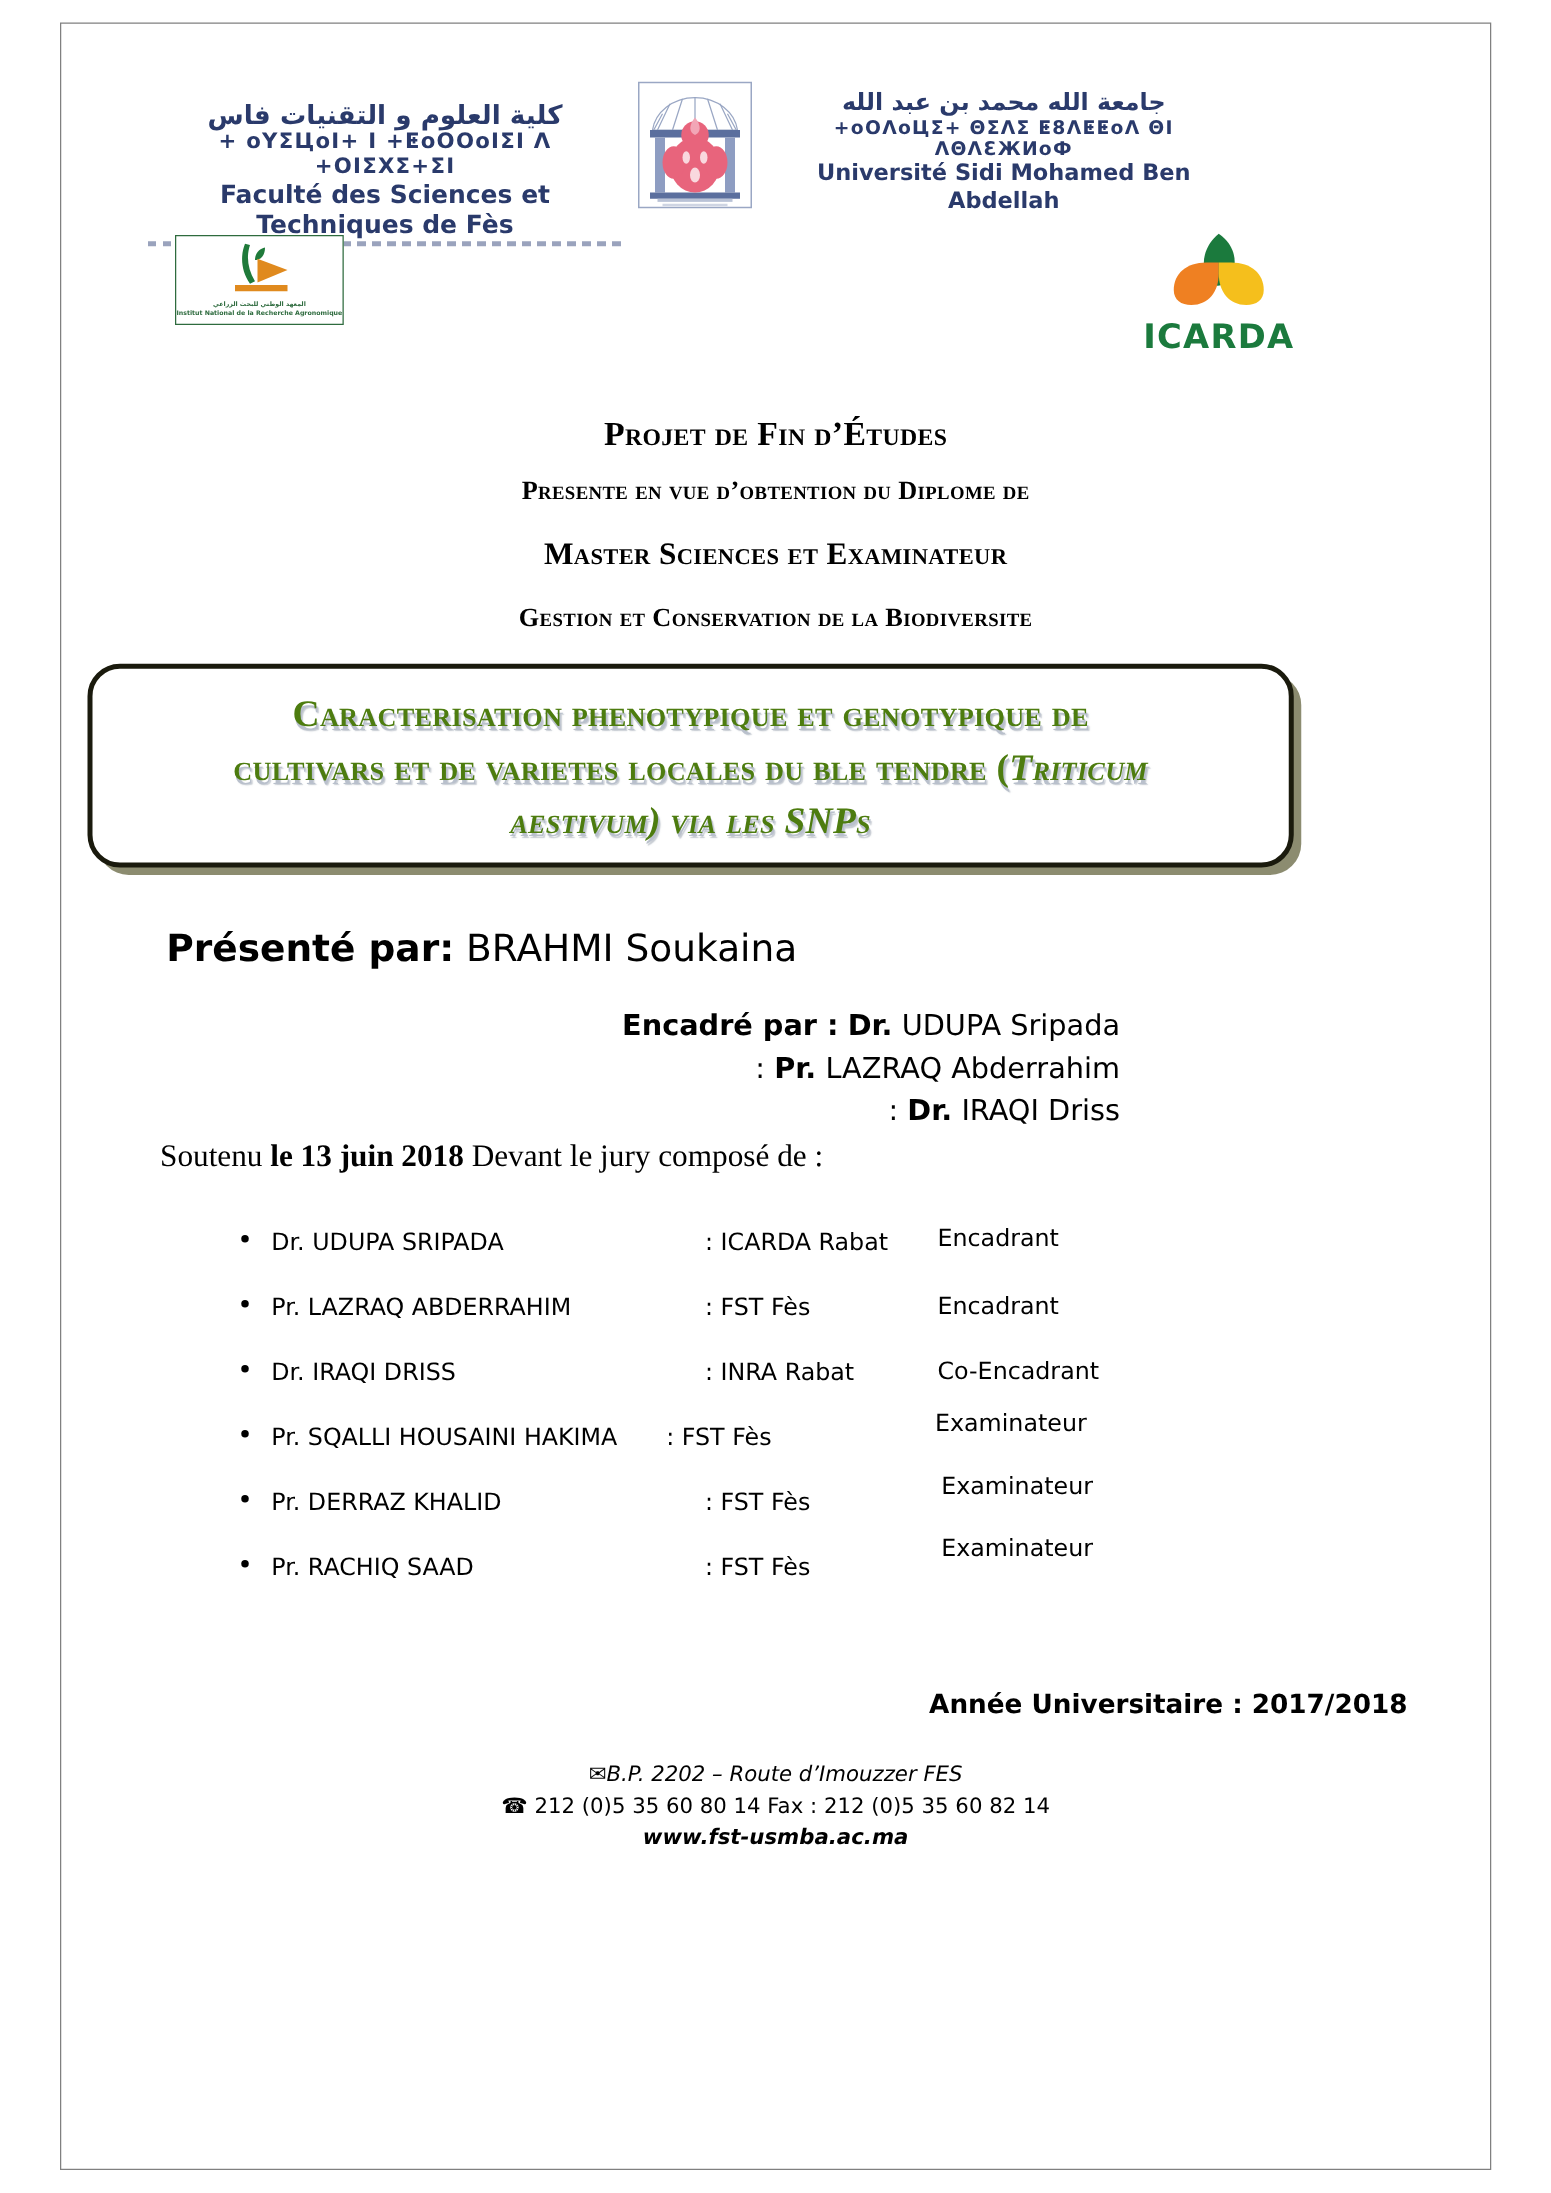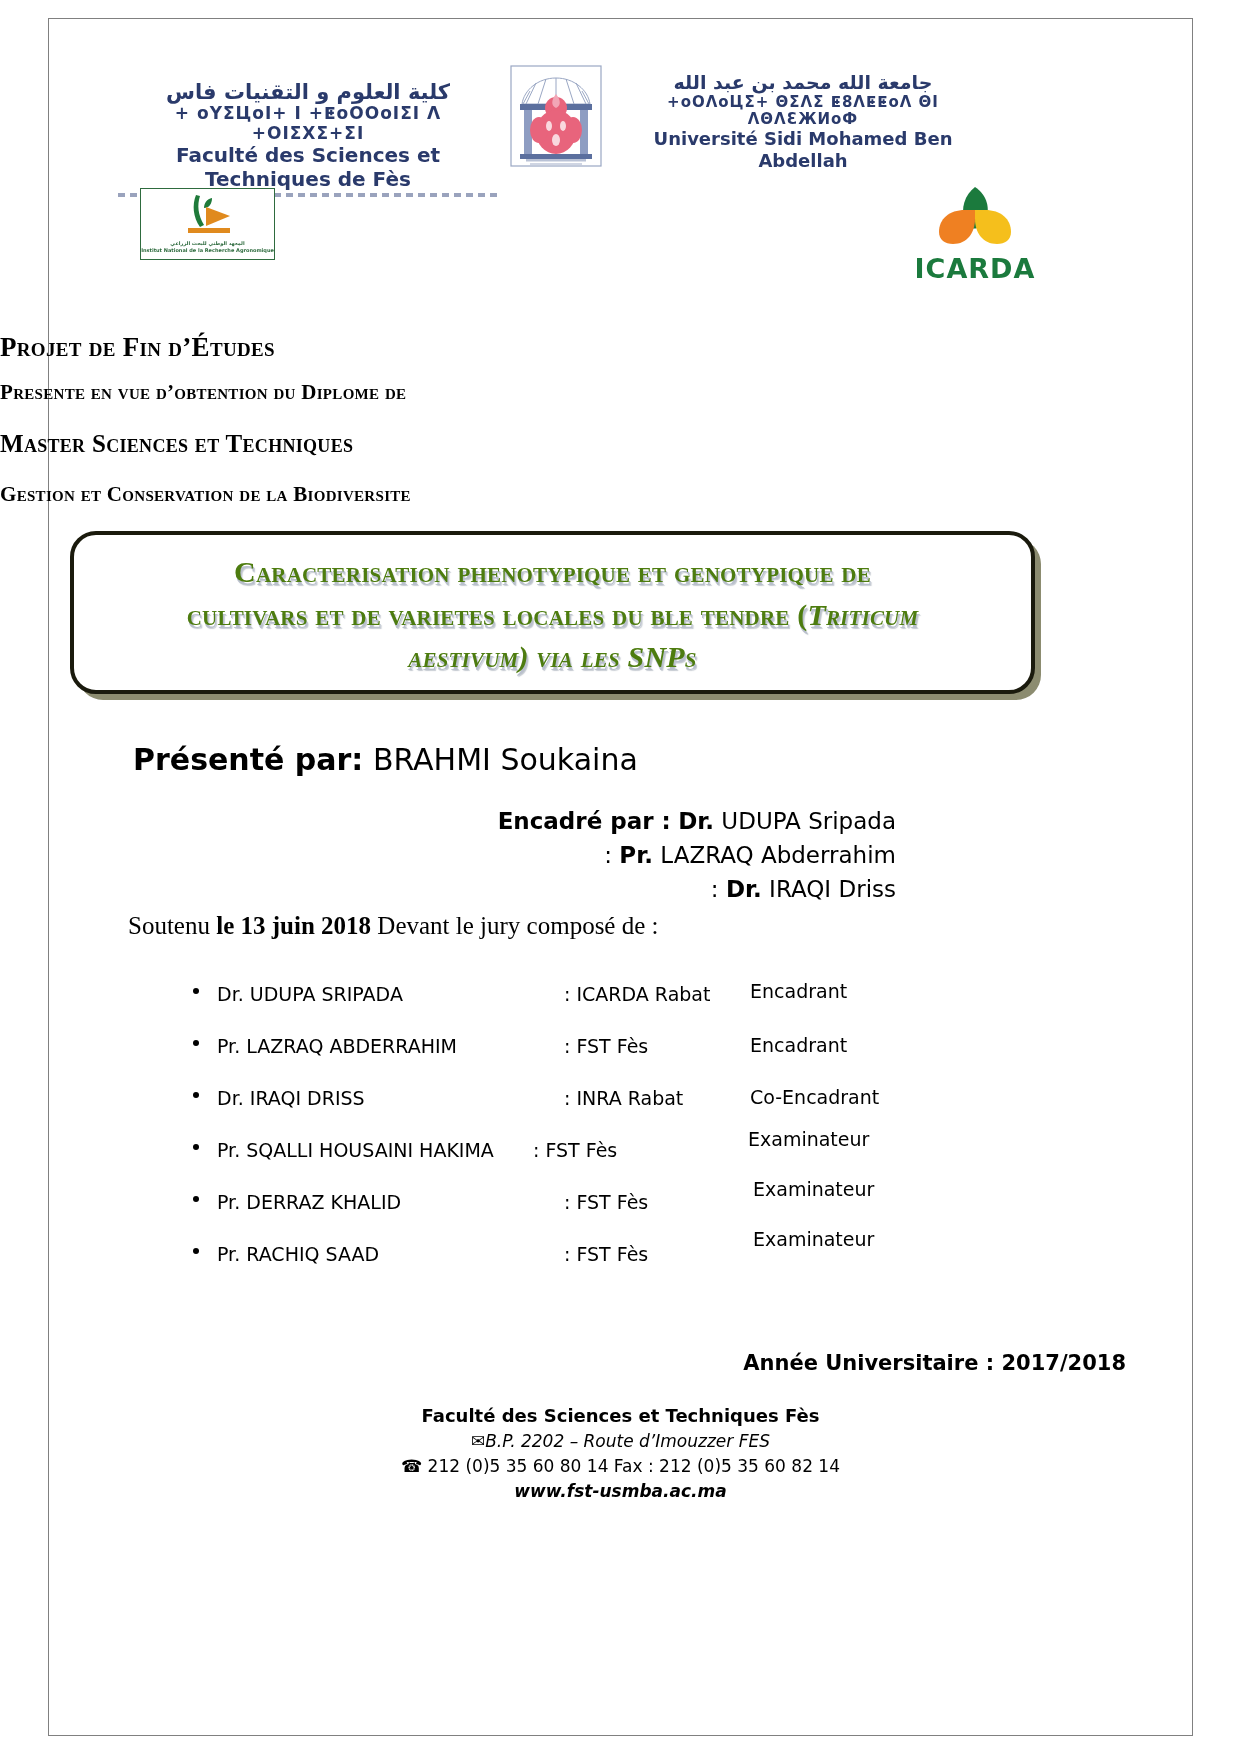--- a/index.html
+++ b/index.html
@@ -21,21 +21,21 @@
   .usmba-txt .tif-line{font-size:15px;}
   .usmba-txt .fr-line{font-size:18px;}
 
   .inra-box{position:absolute;left:140px;top:188px;width:135px;height:72px;border:1px solid #2e6b3e;box-sizing:border-box;background:#fff;text-align:center;}
   .inra-cap{font-family:"DejaVu Sans",sans-serif;font-size:5px;color:#2e6b3e;line-height:1.25;margin-top:1px;font-weight:bold;}
 
   .icarda{position:absolute;left:905px;top:185px;width:140px;text-align:center;}
   .icarda-name{font-family:"DejaVu Sans",sans-serif;font-weight:bold;font-size:27px;color:#1b7a3d;letter-spacing:1px;margin-top:2px;}
 
   
-  .sc{font-family:"Liberation Serif",serif;font-weight:bold;font-variant:small-caps;text-align:left;color:#000;letter-spacing:.3px;}
+  .sc{font-family:"Liberation Serif",serif;font-weight:bold;font-variant:small-caps;text-align:center;color:#000;letter-spacing:.3px;}
   .l-pfe{position:absolute;left:0;right:0;top:332px;font-size:27px;}
   .l-presente{position:absolute;left:0;right:0;top:380px;font-size:21px;}
   .l-master{position:absolute;left:0;right:0;top:430px;font-size:25px;}
   .l-gestion{position:absolute;left:0;right:0;top:482px;font-size:21px;}
 
   
   .titlebox{position:absolute;left:70px;top:531px;width:965px;height:163px;border:4px solid #1a1a0d;border-radius:26px;box-sizing:border-box;background:#fff;
             box-shadow:7px 7px 0 -1px #8c8c70;}
   .titlebox .inner{padding:16px 26px 0 26px;text-align:center;}
   .mt-line{font-family:"Liberation Serif",serif;font-weight:bold;font-variant:small-caps;font-size:30px;line-height:1.42;color:#4d7c0f;
@@ -133,21 +133,21 @@
     <svg width="92" height="62" viewBox="0 0 92 62">
       <path d="M46 2 C58 10 62 24 56 36 C50 46 40 46 36 36 C31 23 36 10 46 2 Z" fill="#1b7a3d"></path>
       <path d="M36 25 C20 25 10 34 10 47 C10 55 16 59 24 59 C38 59 46 48 46 34 L46 25 Z" fill="#ef8022"></path>
       <path d="M56 25 C72 25 82 34 82 47 C82 55 76 59 68 59 C54 59 46 48 46 34 L46 25 Z" fill="#f5bf1c"></path>
     </svg>
     <div class="icarda-name">ICARDA</div>
   </div>
 
   <div class="sc l-pfe">Projet de Fin d’Études</div>
   <div class="sc l-presente">Presente en vue d’obtention du Diplome de</div>
-  <div class="sc l-master">Master Sciences et Techniques</div>
+  <div class="sc l-master">Master Sciences et Examinateur</div>
   <div class="sc l-gestion">Gestion et Conservation de la Biodiversite</div>
 
   <div class="titlebox">
     <div class="inner">
       <div class="mt-line">Caracterisation phenotypique et genotypique de</div>
       <div class="mt-line"><span>cultivars et de varietes locales du ble tendre (</span><i>Triticum</i></div>
       <div class="mt-line"><i>aestivum) via les SNPs</i></div>
     </div>
   </div>
 
@@ -213,18 +213,17 @@
       <span class="bullet"></span>
       <span class="jname">Pr. RACHIQ SAAD</span>
       <span class="jaff">: FST Fès</span>
       <span class="jrole" style="top:-10px;left:568px">Examinateur</span>
     </div>
   </div>
 
   <div class="annee">Année Universitaire : 2017/2018</div>
 
   <div class="footer">
-    <div class="f1">Faculté des Sciences et Techniques Fès</div>
     <div class="f2"><span class="gl">✉</span><span>B.P. 2202 – Route d’Imouzzer FES</span></div>
     <div class="f3"><span class="gl">☎</span>&nbsp;<span>212 (0)5 35 60 80 14  Fax : 212 (0)5 35 60 82 14</span></div>
     <div class="f4">www.fst-usmba.ac.ma</div>
   </div>
 </div>
 
 </body></html>

